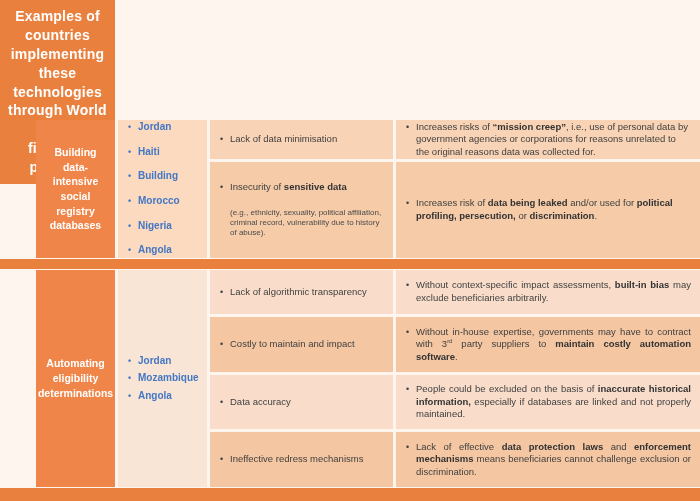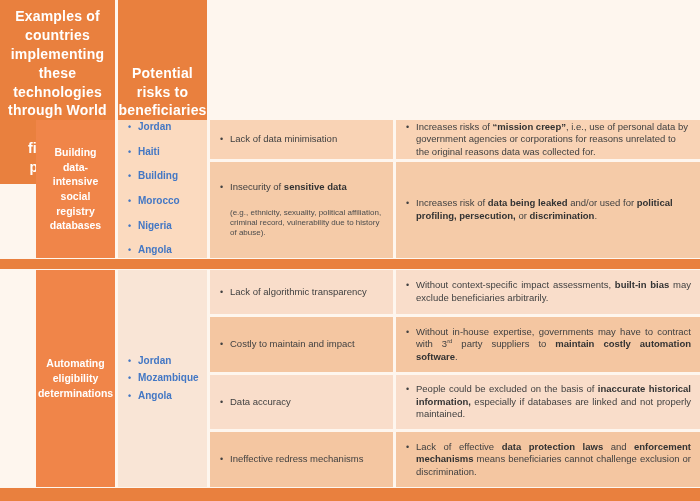--- a/index.html
+++ b/index.html
@@ -103,21 +103,20 @@
   .divider.mid{height:10px;margin:1px 0;}
   .divider.bottom{height:13px;margin-top:1px;}
 </style>
 </head>
 <body>
 
 <div class="table">
 
   <div class="header-row">
     <div class="header-cell">Examples of countries implementing these technologies through World Bank-financed projects</div>
-    <div class="header-cell">Potential risks to beneficiaries</div>
   </div>
 
   <div class="group group1">
     <div class="issue-cell span2">Building data-intensive social registry databases</div>
 
     <div class="countries-cell g1 span2">
       <div class="country">
           <span class="bullet">•</span>
           <span>Jordan</span>
         </div>

